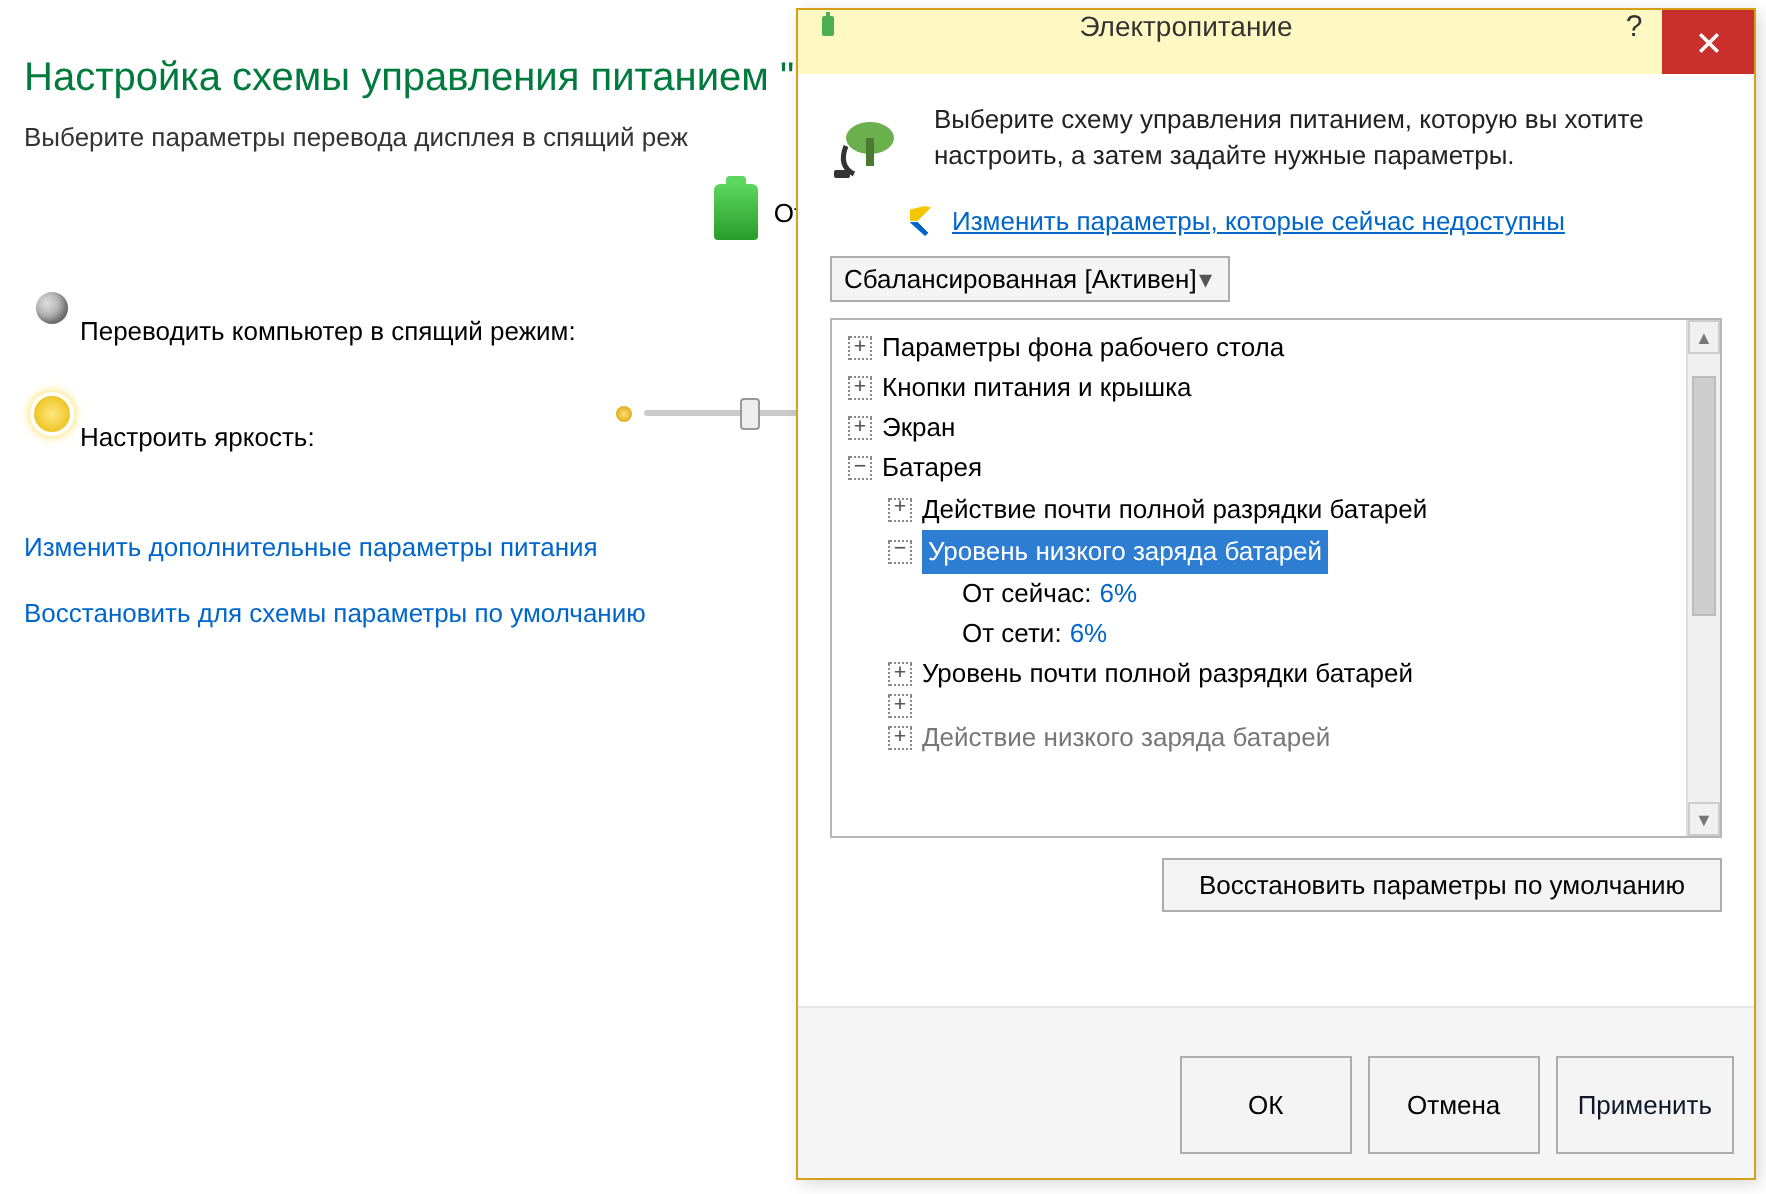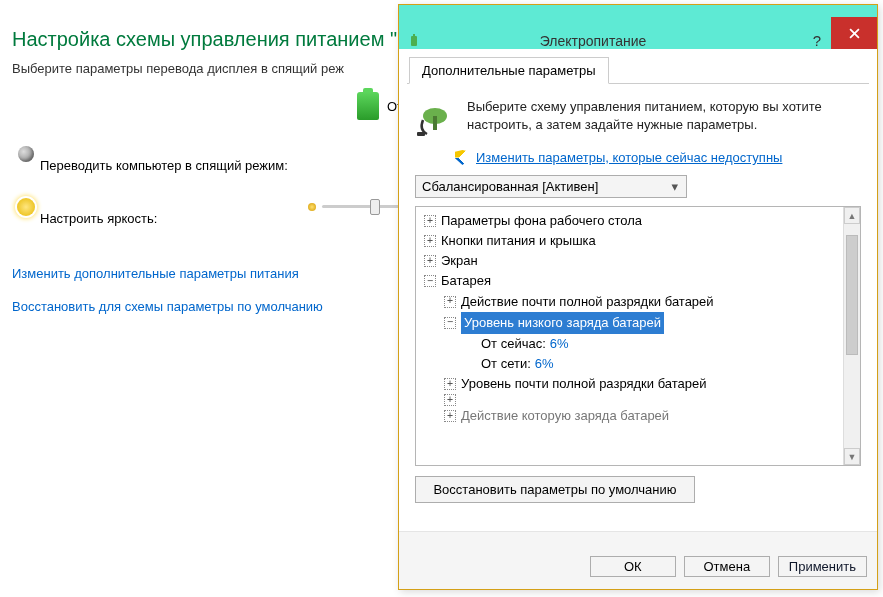--- a/index.html
+++ b/index.html
@@ -115,24 +115,24 @@
     top: 4px;
     width: 480px;
     height: 586px;
     border:1px solid #d4a017;
     background:#fff;
     box-shadow: 2px 2px 8px rgba(0,0,0,.15);
     display:flex;
     flex-direction:column;
   }
   .titlebar {
-    height:44px;
-    background:#5eead4;
+    height:32px;
+    background:#fef9c3;
     display:flex;
-    align-items:flex-end;
+    align-items:flex-start;
     padding-left:8px;
     position:relative;
   }
   .titlebar-icon {
     width:16px;height:16px;
     display:flex;align-items:center;justify-content:center;
   }
   .titlebar-title {
     flex:1;text-align:center;font-size:14px;color:#333;
     padding-right: 40px;
@@ -186,21 +186,21 @@
       linear-gradient(135deg,#f6c700 50%, transparent 50%),
       linear-gradient(45deg,#0066cc 50%, transparent 50%);
     background-size: 100% 50%;
     background-position: top, bottom;
     background-repeat:no-repeat;
     clip-path: polygon(50% 0,100% 12%,100% 55%,50% 100%,0 55%,0 12%);
   }
   .link-text { color:#0066cc;text-decoration:underline;font-size:13px;cursor:pointer; }
   .plan-select-wrap { padding: 0 8px 8px 8px; }
   .plan-select {
-    width:272px;
+    width:200px;
     border:1px solid #adadad;
     padding:3px 6px;
     font-size:13px;
     background:#f4f4f4;
     position:relative;
   }
   .plan-select::after {
     content:"▾";
     position:absolute;right:8px;top:3px;color:#555;
   }
@@ -248,36 +248,36 @@
   }
   .sb-btn {
     height:17px;background:#f0f0f0;border:1px solid #ccc;
     display:flex;align-items:center;justify-content:center;
     font-size:9px;color:#777;
   }
   .sb-thumb {
     position:absolute;top:28px;left:2px;right:2px;height:120px;
     background:#cdcdcd;border:1px solid #bbb;
   }
-  .restore-wrap { padding:10px 8px 4px 8px;display:flex;justify-content:flex-start; }
+  .restore-wrap { padding:10px 8px 4px 8px;display:flex;justify-content:flex-end; }
   .restore-btn {
     border:1px solid #adadad;background:#f4f4f4;
     padding:5px 14px;font-size:13px;cursor:pointer;
     width: 280px;text-align:center;
   }
   .dialog-footer {
     border-top:1px solid #e5e5e5;
     padding:12px 10px;
     display:flex;justify-content:flex-end;gap:8px;
     background:#f5f5f5;
   }
   .dlg-btn {
     min-width:86px;text-align:center;
     border:1px solid #adadad;background:#f4f4f4;
-    padding:2px 10px;font-size:13px;cursor:pointer;margin-top:12px;
+    padding:16px 10px;font-size:13px;cursor:pointer;margin-top:12px;
   }
   .dlg-btn.disabled { color:#0f172a;cursor:default; }
 </style>
 </head>
 <body>
 
 <div class="bg-window">
   <div class="bg-title">Настройка схемы управления питанием "С</div>
   <div class="bg-subtitle">Выберите параметры перевода дисплея в спящий реж</div>
 
@@ -325,23 +325,20 @@
     <span class="titlebar-title">Электропитание</span>
     <span class="titlebar-help">?</span>
     <span class="titlebar-close">
       <svg width="11" height="11" viewBox="0 0 10 10">
           <path d="M1 1 L9 9 M9 1 L1 9" stroke="#fff" stroke-width="1.6"></path>
         </svg>
     </span>
   </div>
 
   <div class="dialog-body">
-    <div class="tab-strip">
-      <div class="tab">Дополнительные параметры</div>
-    </div>
 
     <div class="intro">
       <div class="intro-icon">
         <svg viewBox="0 0 40 40">
           <ellipse cx="20" cy="18" rx="12" ry="8" fill="#6ab04c"></ellipse>
           <rect x="18" y="18" width="4" height="14" fill="#4a7a32"></rect>
           <path d="M8 22 q-4 10 4 14" stroke="#333" stroke-width="2.5" fill="none"></path>
           <rect x="2" y="34" width="8" height="4" rx="1" fill="#333"></rect>
         </svg>
       </div>
@@ -395,21 +392,21 @@
           </div>
         <div class="tree-row indent-2">
             <span class="expander dotted">+</span>
             <span class="node-label">Уровень почти полной разрядки батарей</span>
           </div>
         <div class="tree-row indent-2">
             <span class="expander dotted">+</span>
           </div>
         <div class="tree-row indent-2 cutoff">
             <span class="expander dotted">+</span>
-            <span class="node-label">Действие которую заряда батарей</span>
+            <span class="node-label">Действие низкого заряда батарей</span>
           </div>
       </div>
       <div class="scrollbar">
         <div class="sb-btn">▲</div>
         <div class="sb-thumb"></div>
         <div class="sb-btn" style="position:absolute;bottom:0;left:0;right:0">▼</div>
       </div>
     </div>
 
     <div class="restore-wrap">

